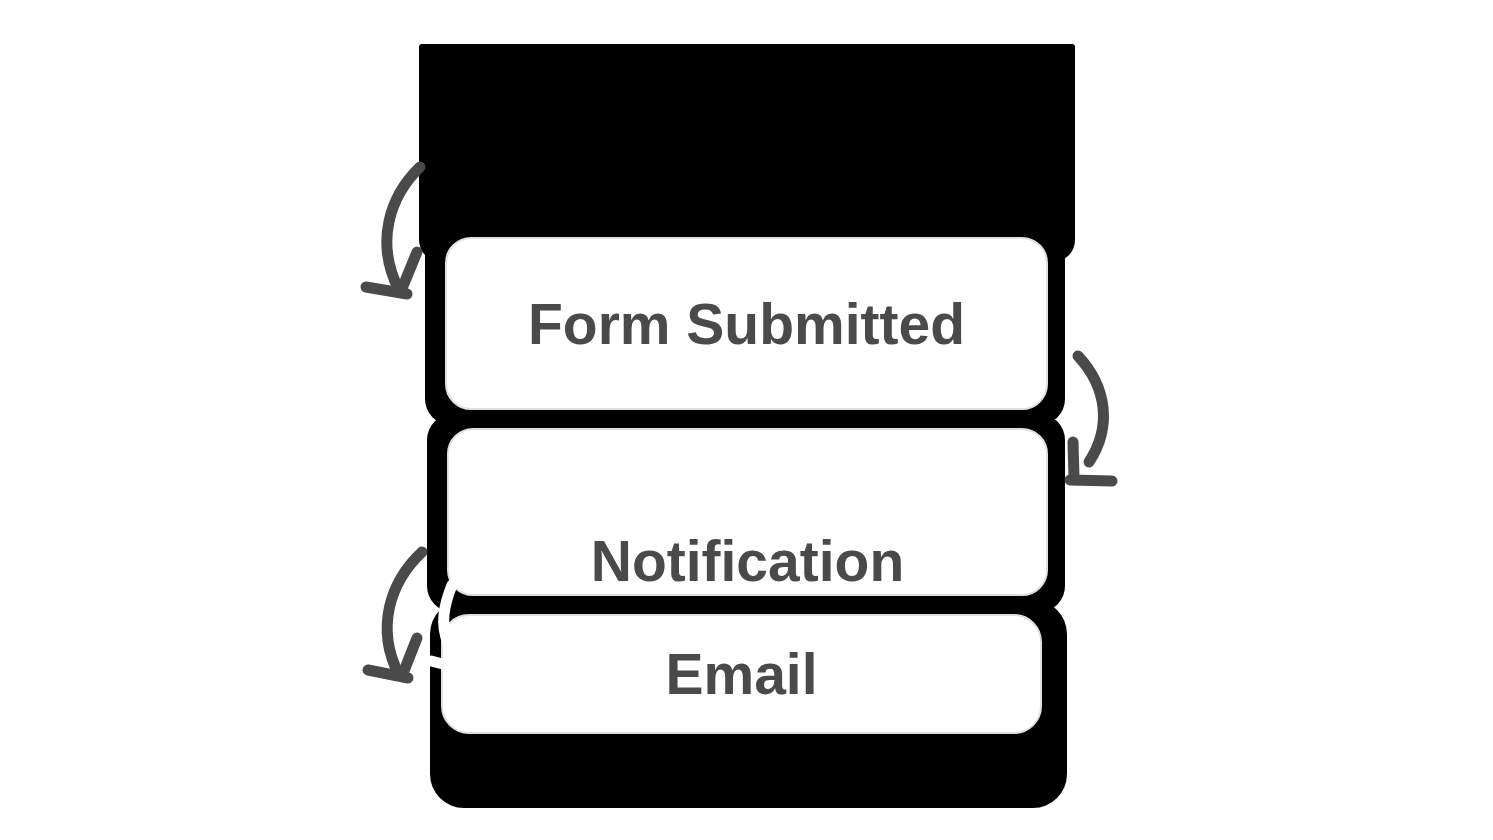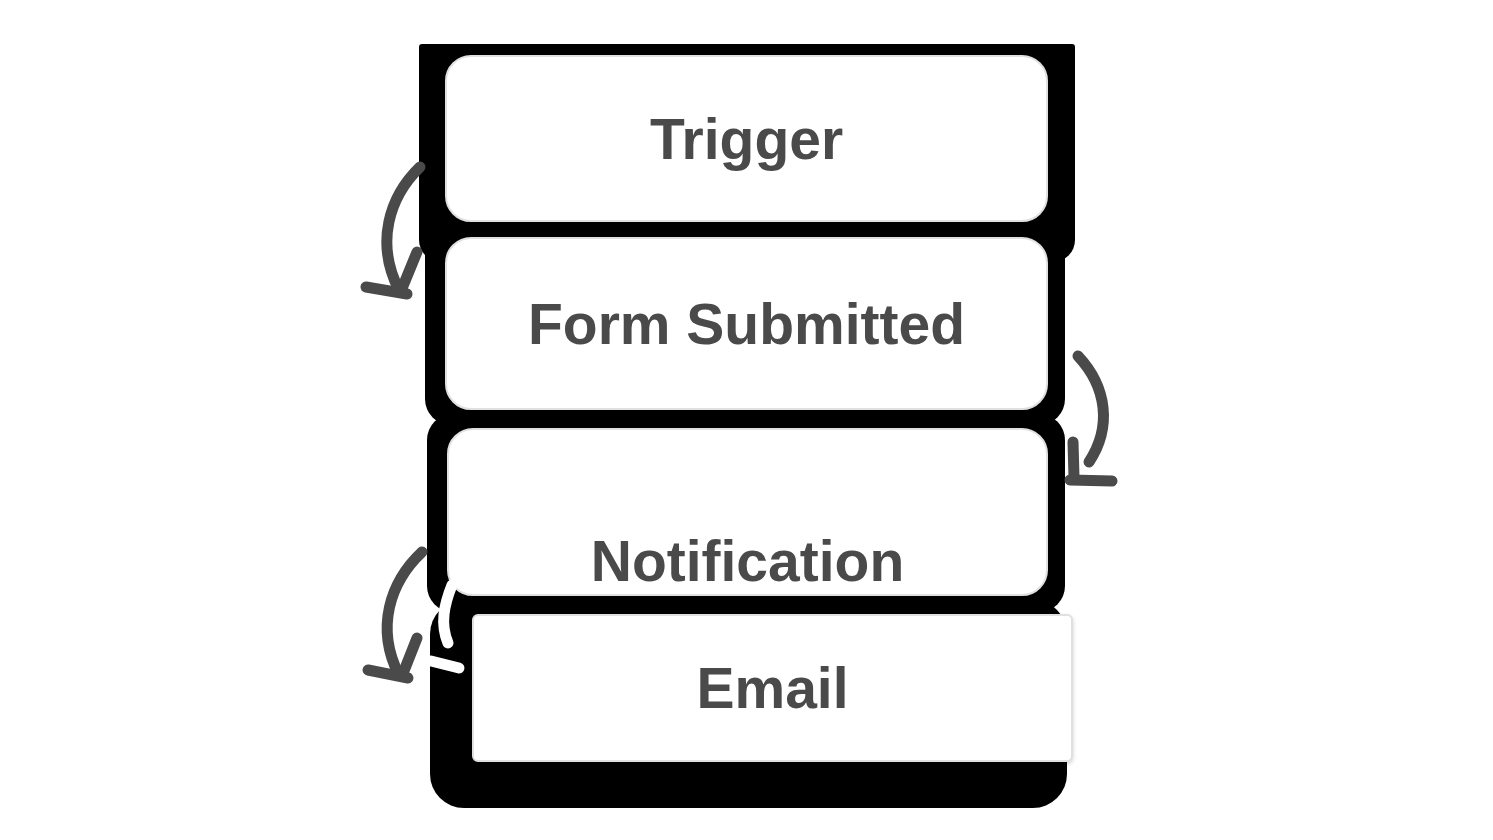--- a/index.html
+++ b/index.html
@@ -33,21 +33,21 @@
     border-radius: 26px;
     box-sizing: border-box;
     display: flex;
     align-items: center;
     justify-content: center;
     box-shadow: 0 2px 4px rgba(0,0,0,0.18);
   }
   .n1 { left: 445px; top: 55px;  width: 603px; height: 167px; }
   .n2 { left: 445px; top: 237px; width: 603px; height: 173px; }
   .n3 { left: 447px; top: 428px; width: 601px; height: 168px; align-items: flex-end; }
-  .n4 { left: 472px; top: 614px; width: 601px; height: 148px; border-radius: 6px; }
+  .n4 { left: 441px; top: 614px; width: 601px; height: 120px; border-radius: 28px; }
   .node-label {
     font-size: 57px;
     font-weight: 700;
     color: #4a4a4a;
     white-space: nowrap;
   }
   svg.overlay {
     position: absolute;
     left: 0;
     top: 0;
@@ -70,23 +70,20 @@
 </head>
 <body>
 
 <div class="canvas">
 
   <div class="outline o1"></div>
   <div class="outline o2"></div>
   <div class="outline o3"></div>
   <div class="outline o4"></div>
 
-  <div class="node n1">
-    <span class="node-label">Trigger</span>
-  </div>
   <div class="node n2">
     <span class="node-label">Form Submitted</span>
   </div>
   <div class="node n3">
     <span class="node-label">Notification</span>
   </div>
   <div class="node n4">
     <span class="node-label">Email</span>
   </div>
 

